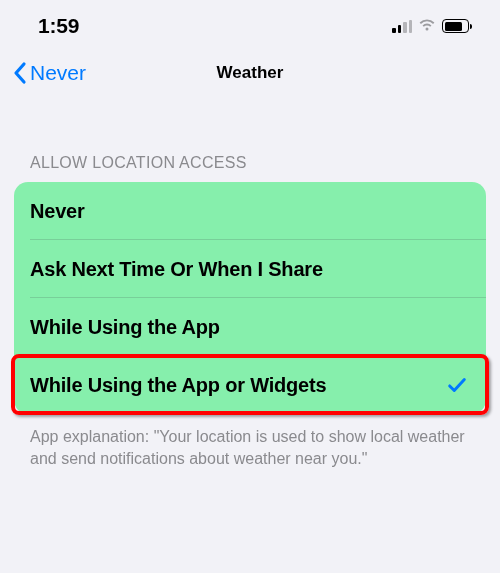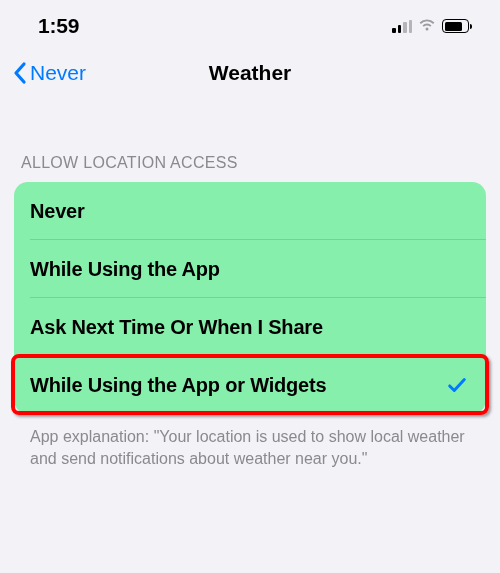--- a/index.html
+++ b/index.html
@@ -96,26 +96,26 @@
     }
     .chevron-back {
       width: 16px;
       height: 24px;
       margin-right: 2px;
     }
     .nav-title {
       position: absolute;
       left: 50%;
       transform: translateX(-50%);
-      font-size: 21px;
+      font-size: 17px;
       font-weight: 700;
       color: #000;
     }
     .section-header {
-      padding: 52px 30px 10px 21px;
+      padding: 52px 30px 10px 30px;
       font-size: 16px;
       font-weight: 400;
       color: #8a8a8e;
       letter-spacing: 0.3px;
     }
     .list {
       margin: 0 14px;
       background: #86efac;
       border-radius: 14px;
       overflow: hidden;
@@ -200,24 +200,24 @@
   <div class="nav-title">Weather</div>
 </div>
 
 <div class="section-header">ALLOW LOCATION ACCESS</div>
 
 <div class="list">
   <div class="list-item">
     <span class="list-item-label">Never</span>
   </div>
   <div class="list-item">
+    <span class="list-item-label">Ask Next Time Or When I Share</span>
+  </div>
+  <div class="list-item">
     <span class="list-item-label">While Using the App</span>
-  </div>
-  <div class="list-item">
-    <span class="list-item-label">Ask Next Time Or When I Share</span>
   </div>
   <div class="list-item" id="highlighted-row">
     <span class="list-item-label">While Using the App or Widgets</span>
     <svg class="checkmark" viewBox="0 0 24 24">
       <polyline points="4,13 9,18 20,6" fill="none" stroke="#007aff" stroke-width="3.2" stroke-linecap="round" stroke-linejoin="round"></polyline>
     </svg>
   </div>
 </div>
 
 <div class="footer-text">App explanation: "Your location is used to show local weather and send notifications about weather near you."</div>

